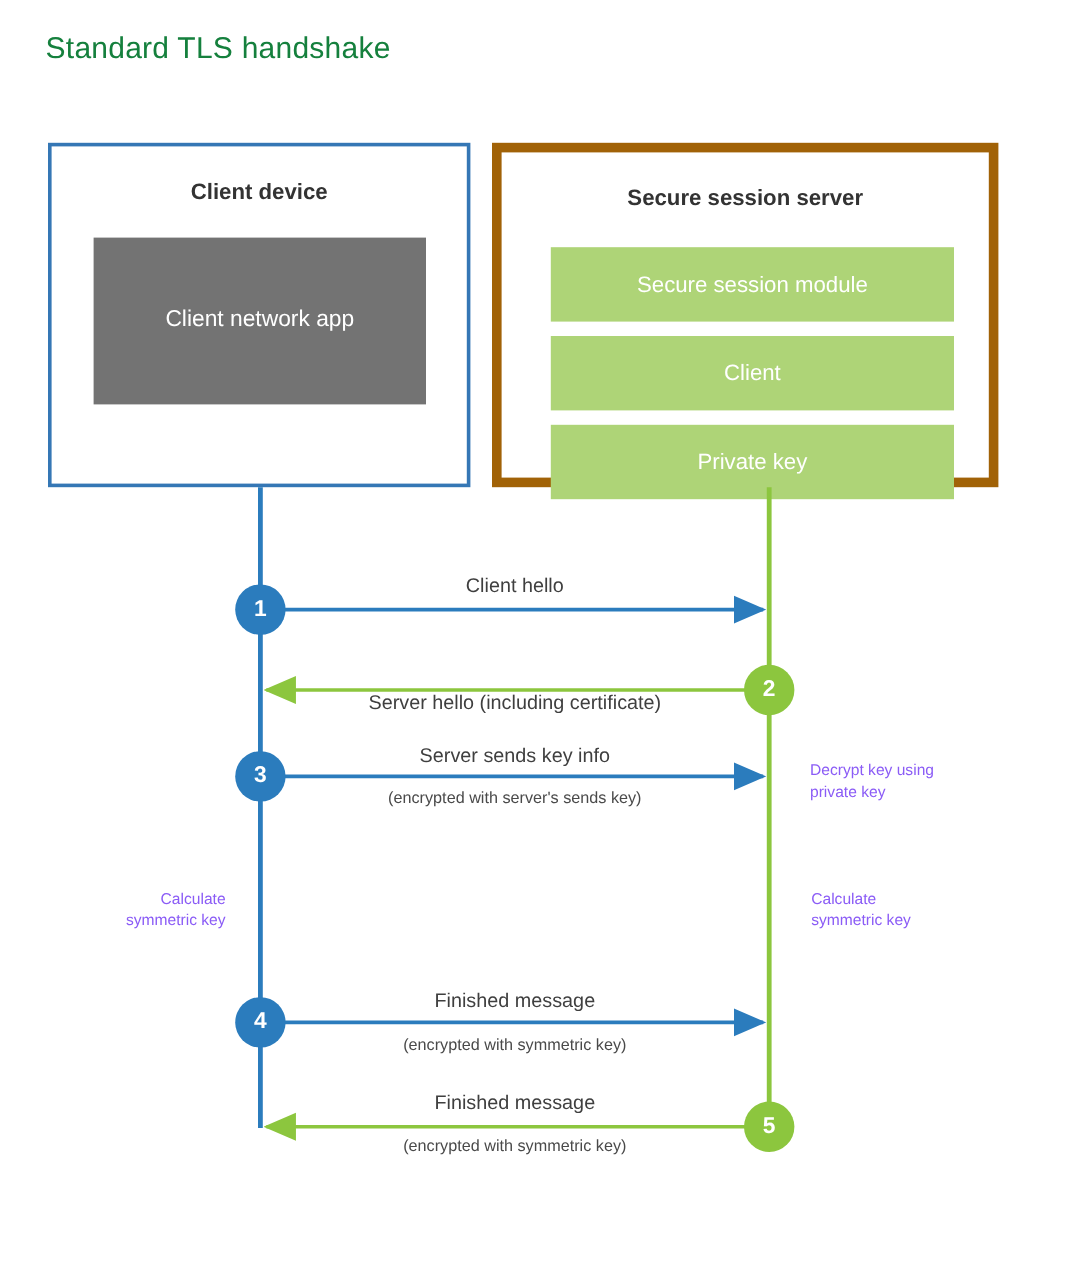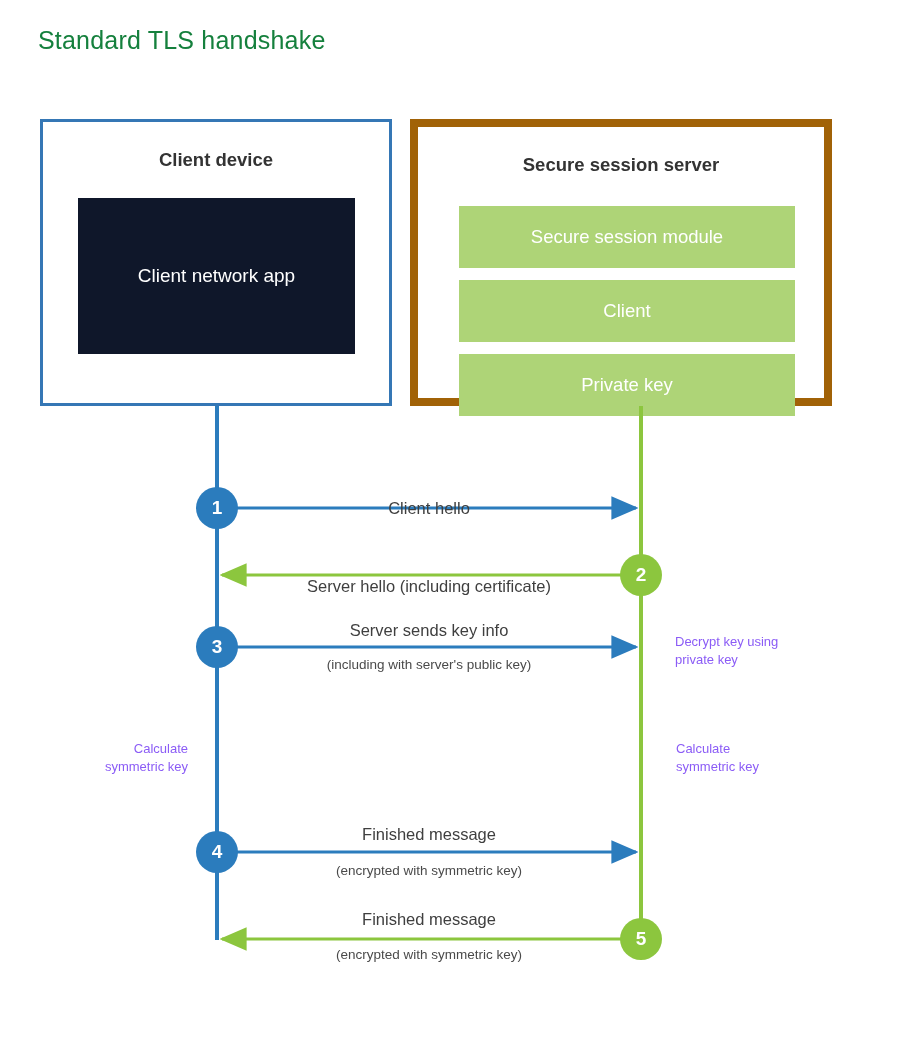--- a/index.html
+++ b/index.html
@@ -69,22 +69,22 @@
     text-align: center;
     font-size: 18.5px;
     font-weight: bold;
     color: #333333;
   }
   .client-app-block {
     position: absolute;
     left: 35px;
     top: 76px;
     width: 277px;
-    height: 156px;
-    background: #0f172a;
+    height: 139px;
+    background: #737373;
     color: #ffffff;
     display: flex;
     align-items: center;
     justify-content: center;
     text-align: center;
     font-size: 19px;
     line-height: 1.42;
     padding: 0 18px;
     box-sizing: border-box;
   }
@@ -193,26 +193,26 @@
 
     <line x1="641" y1="939" x2="222" y2="939" stroke="#8cc63e" stroke-width="3" marker-end="url(#arrow-green)"></line>
   </svg>
 
   <div class="step-marker blue" style="left:217px; top:508px;">1</div>
   <div class="step-marker green" style="left:641px; top:575px;">2</div>
   <div class="step-marker blue" style="left:217px; top:647px;">3</div>
   <div class="step-marker blue" style="left:217px; top:852px;">4</div>
   <div class="step-marker green" style="left:641px; top:939px;">5</div>
 
-  <div class="msg-label" style="left:429px; top:479px;margin-top:20px;">Client hello</div>
+  <div class="msg-label" style="left:429px; top:479px;">Client hello</div>
 
   <div class="msg-label" style="left:429px; top:577px;">Server hello (including certificate)</div>
 
   <div class="msg-label" style="left:429px; top:621px;">Server sends key info</div>
-  <div class="msg-sub" style="left:429px; top:657px;">(including with server's public key)</div>
+  <div class="msg-sub" style="left:429px; top:657px;">(encrypted with server's sends key)</div>
 
   <div class="msg-label" style="left:429px; top:825px;">Finished message</div>
   <div class="msg-sub" style="left:429px; top:863px;">(encrypted with symmetric key)</div>
 
   <div class="msg-label" style="left:429px; top:910px;">Finished message</div>
   <div class="msg-sub" style="left:429px; top:947px;">(encrypted with symmetric key)</div>
 
   <div class="side-note" style="left:675px; top:633px;">
     <div>Decrypt key using</div>
     <div>private key</div>

